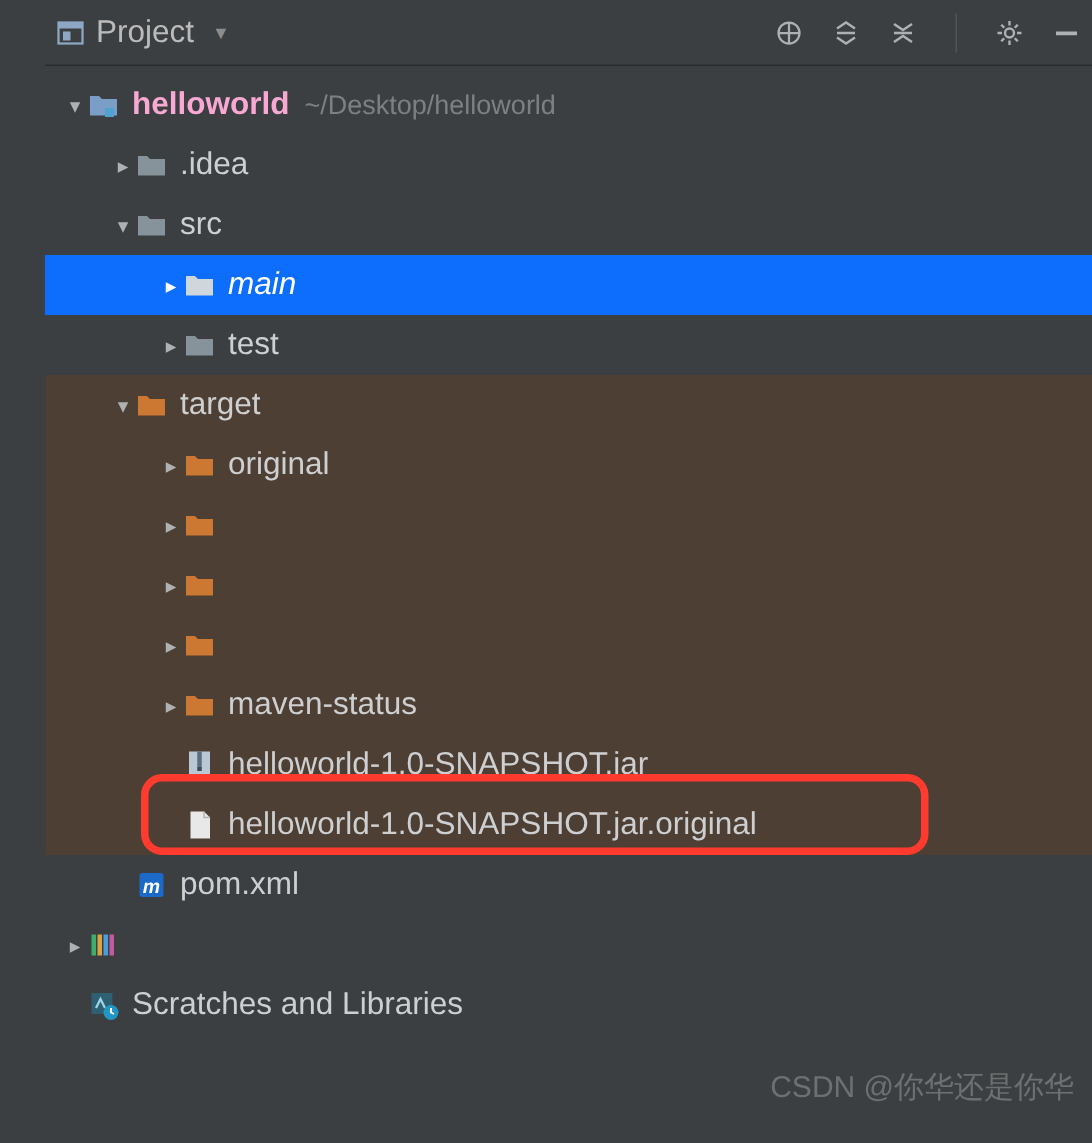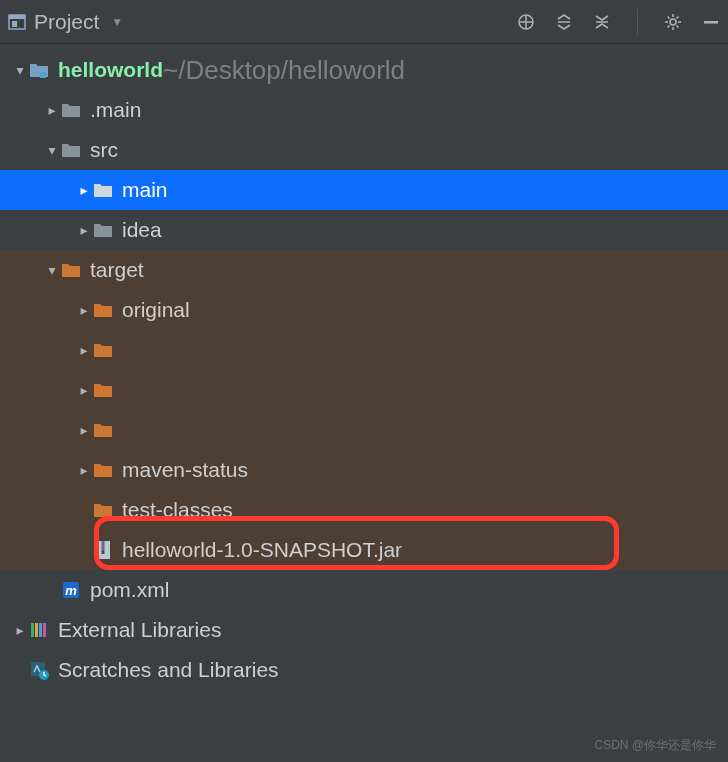--- a/index.html
+++ b/index.html
@@ -1,41 +1,41 @@
 <!DOCTYPE html>
 <html><head>
 <meta charset="utf-8">
 <style>
   * { box-sizing: border-box; margin: 0; padding: 0; font-family: "Segoe UI", Arial, sans-serif; }
   html, body { width: 728px; height: 762px; background: #3c3f41; color: #bbbbbb; overflow: hidden; }
-  .panel { width: 728px; height: 762px; background: #3c3f41; position: relative; }
+  .panel { width: 728px; height: 762px; background: #3c3f41; position: relative; padding-left: 30px; }
   .toolbar { height: 44px; border-bottom: 1px solid #2b2b2b; display: flex; align-items: center; padding: 0 8px; gap: 10px; }
   .tb-left { display: flex; align-items: center; gap: 8px; }
   .tb-icon { width: 18px; height: 18px; display: inline-flex; }
   .tb-title { font-size: 21px; color: #bbbbbb; }
   .tb-dropdown { color: #8c8c8c; font-size: 12px; margin-left: 4px; }
   .tb-spacer { flex: 1; }
   .tb-actions { display: flex; align-items: center; gap: 20px; }
   .tb-divider { width: 1px; height: 26px; background: #555; margin: 0 6px; }
   .tree { padding-top: 6px; }
   .row { display: flex; align-items: center; height: 40px; font-size: 21px; cursor: default; white-space: nowrap; }
   .row.selected { background: #0d6efd; color: #fff; }
   .row.targetbg { background: #4e3f34; }
   .chev { width: 16px; display: inline-flex; justify-content: center; color: #aeb1b3; font-size: 14px; }
   .row.selected .chev { color: #fff; }
   .icon { width: 22px; height: 22px; display: inline-flex; align-items: center; justify-content: center; margin-right: 8px; }
   .label { color: #cdcfd1; }
-  .label.bold { font-weight: 600; color: #86efac; }
-  .row.selected .label { color: #fff; }
-  .path { color: #7d8083; font-size: 26px; }
+  .label.bold { font-weight: 600; color: #f9a8d4; }
+  .row.selected .label { color: #fff; font-style: italic; }
+  .path { color: #7d8083; margin-left: 10px; font-size: 18px; }
   .indent0 { padding-left: 12px; }
   .indent1 { padding-left: 44px; }
   .indent2 { padding-left: 76px; }
   .highlight-box { position: absolute; border: 5px solid #ff3b30; border-radius: 14px; pointer-events:none; left: 94px; top: 516px; width: 525px; height: 54px; }
-  .watermark { position: absolute; right: 12px; bottom: 8px; font-size: 12px; color: rgba(200,200,200,0.35); }
+  .watermark { position: absolute; right: 12px; bottom: 24px; font-size: 20px; color: rgba(200,200,200,0.35); }
   svg { display: block; }
 </style>
 </head>
 <body>
 
 <div class="panel">
 
   <div class="toolbar">
     <div class="tb-left">
       <span class="tb-icon">
@@ -105,21 +105,21 @@
       <span class="path">~/Desktop/helloworld</span>
     </div>
 
     <div class="row indent1">
       <span class="chev">▸</span>
       <span class="icon">
           <svg viewBox="0 0 22 22">
             <path d="M2 5h6l2 2h10v11H2z" fill="#87939a"></path>
           </svg>
         </span>
-      <span class="label">.main</span>
+      <span class="label">.idea</span>
     </div>
 
     <div class="row indent1">
       <span class="chev">▾</span>
       <span class="icon">
           <svg viewBox="0 0 22 22">
             <path d="M2 5h6l2 2h10v11H2z" fill="#87939a"></path>
           </svg>
         </span>
       <span class="label">src</span>
@@ -135,21 +135,21 @@
       <span class="label">main</span>
     </div>
 
     <div class="row indent2">
       <span class="chev">▸</span>
       <span class="icon">
           <svg viewBox="0 0 22 22">
             <path d="M2 5h6l2 2h10v11H2z" fill="#87939a"></path>
           </svg>
         </span>
-      <span class="label">idea</span>
+      <span class="label">test</span>
     </div>
 
     <div class="row indent1 targetbg">
       <span class="chev">▾</span>
       <span class="icon">
           <svg viewBox="0 0 22 22">
             <path d="M2 5h6l2 2h10v11H2z" fill="#cc7832"></path>
           </svg>
         </span>
       <span class="label">target</span>
@@ -195,42 +195,43 @@
     <div class="row indent2 targetbg">
       <span class="chev">▸</span>
       <span class="icon">
           <svg viewBox="0 0 22 22">
             <path d="M2 5h6l2 2h10v11H2z" fill="#cc7832"></path>
           </svg>
         </span>
       <span class="label">maven-status</span>
     </div>
 
-    <div class="row indent2 targetbg">
-      <span class="chev"></span>
-      <span class="icon">
-          <svg viewBox="0 0 22 22">
-            <path d="M2 5h6l2 2h10v11H2z" fill="#cc7832"></path>
-          </svg>
-        </span>
-      <span class="label">test-classes</span>
-    </div>
 
     <div class="row indent2 targetbg">
       <span class="chev"></span>
       <span class="icon">
         <svg viewBox="0 0 22 22">
             <rect x="4" y="2" width="14" height="18" fill="#b9c8d4"></rect>
             <rect x="9.5" y="2" width="3" height="10" fill="#5b6f80"></rect>
             <rect x="9.5" y="12" width="3" height="3" fill="#3a4b59"></rect>
           </svg>
       </span>
       <span class="label">helloworld-1.0-SNAPSHOT.jar</span>
     </div>
 
+    <div class="row indent2 targetbg">
+      <span class="chev"></span>
+      <span class="icon">
+        <svg viewBox="0 0 22 22">
+            <path d="M5 2h9l4 4v14H5z" fill="#e8e8e8"></path>
+            <path d="M14 2v4h4" fill="none" stroke="#b5b5b5"></path>
+          </svg>
+      </span>
+      <span class="label">helloworld-1.0-SNAPSHOT.jar.original</span>
+    </div>
 
     <div class="row indent1">
       <span class="chev"></span>
       <span class="icon">
         <svg viewBox="0 0 22 22">
             <rect x="3" y="3" width="16" height="16" rx="2" fill="#1b6ac9"></rect>
             <text x="11" y="16" font-size="13" font-style="italic" font-weight="bold" text-anchor="middle" fill="#fff">m</text>
           </svg>
       </span>
       <span class="label">pom.xml</span>
@@ -239,21 +240,20 @@
     <div class="row indent0">
       <span class="chev">▸</span>
       <span class="icon">
         <svg viewBox="0 0 22 22">
             <rect x="3" y="4" width="3" height="14" fill="#3fae6a"></rect>
             <rect x="7" y="4" width="3" height="14" fill="#d9a441"></rect>
             <rect x="11" y="4" width="3" height="14" fill="#4a9ed9"></rect>
             <rect x="15" y="4" width="3" height="14" fill="#c15b9e"></rect>
           </svg>
       </span>
-      <span class="label">External Libraries</span>
     </div>
 
     <div class="row indent0">
       <span class="chev"></span>
       <span class="icon">
         <svg viewBox="0 0 22 22">
             <rect x="3" y="3" width="14" height="14" fill="#2d6073"></rect>
             <path d="M6 13l3-6 3 6" stroke="#9fd4e8" stroke-width="1.5" fill="none"></path>
             <circle cx="16" cy="16" r="5" fill="#2196c4"></circle>
             <path d="M16 13v3l2 1" stroke="#fff" stroke-width="1.3" fill="none"></path>

